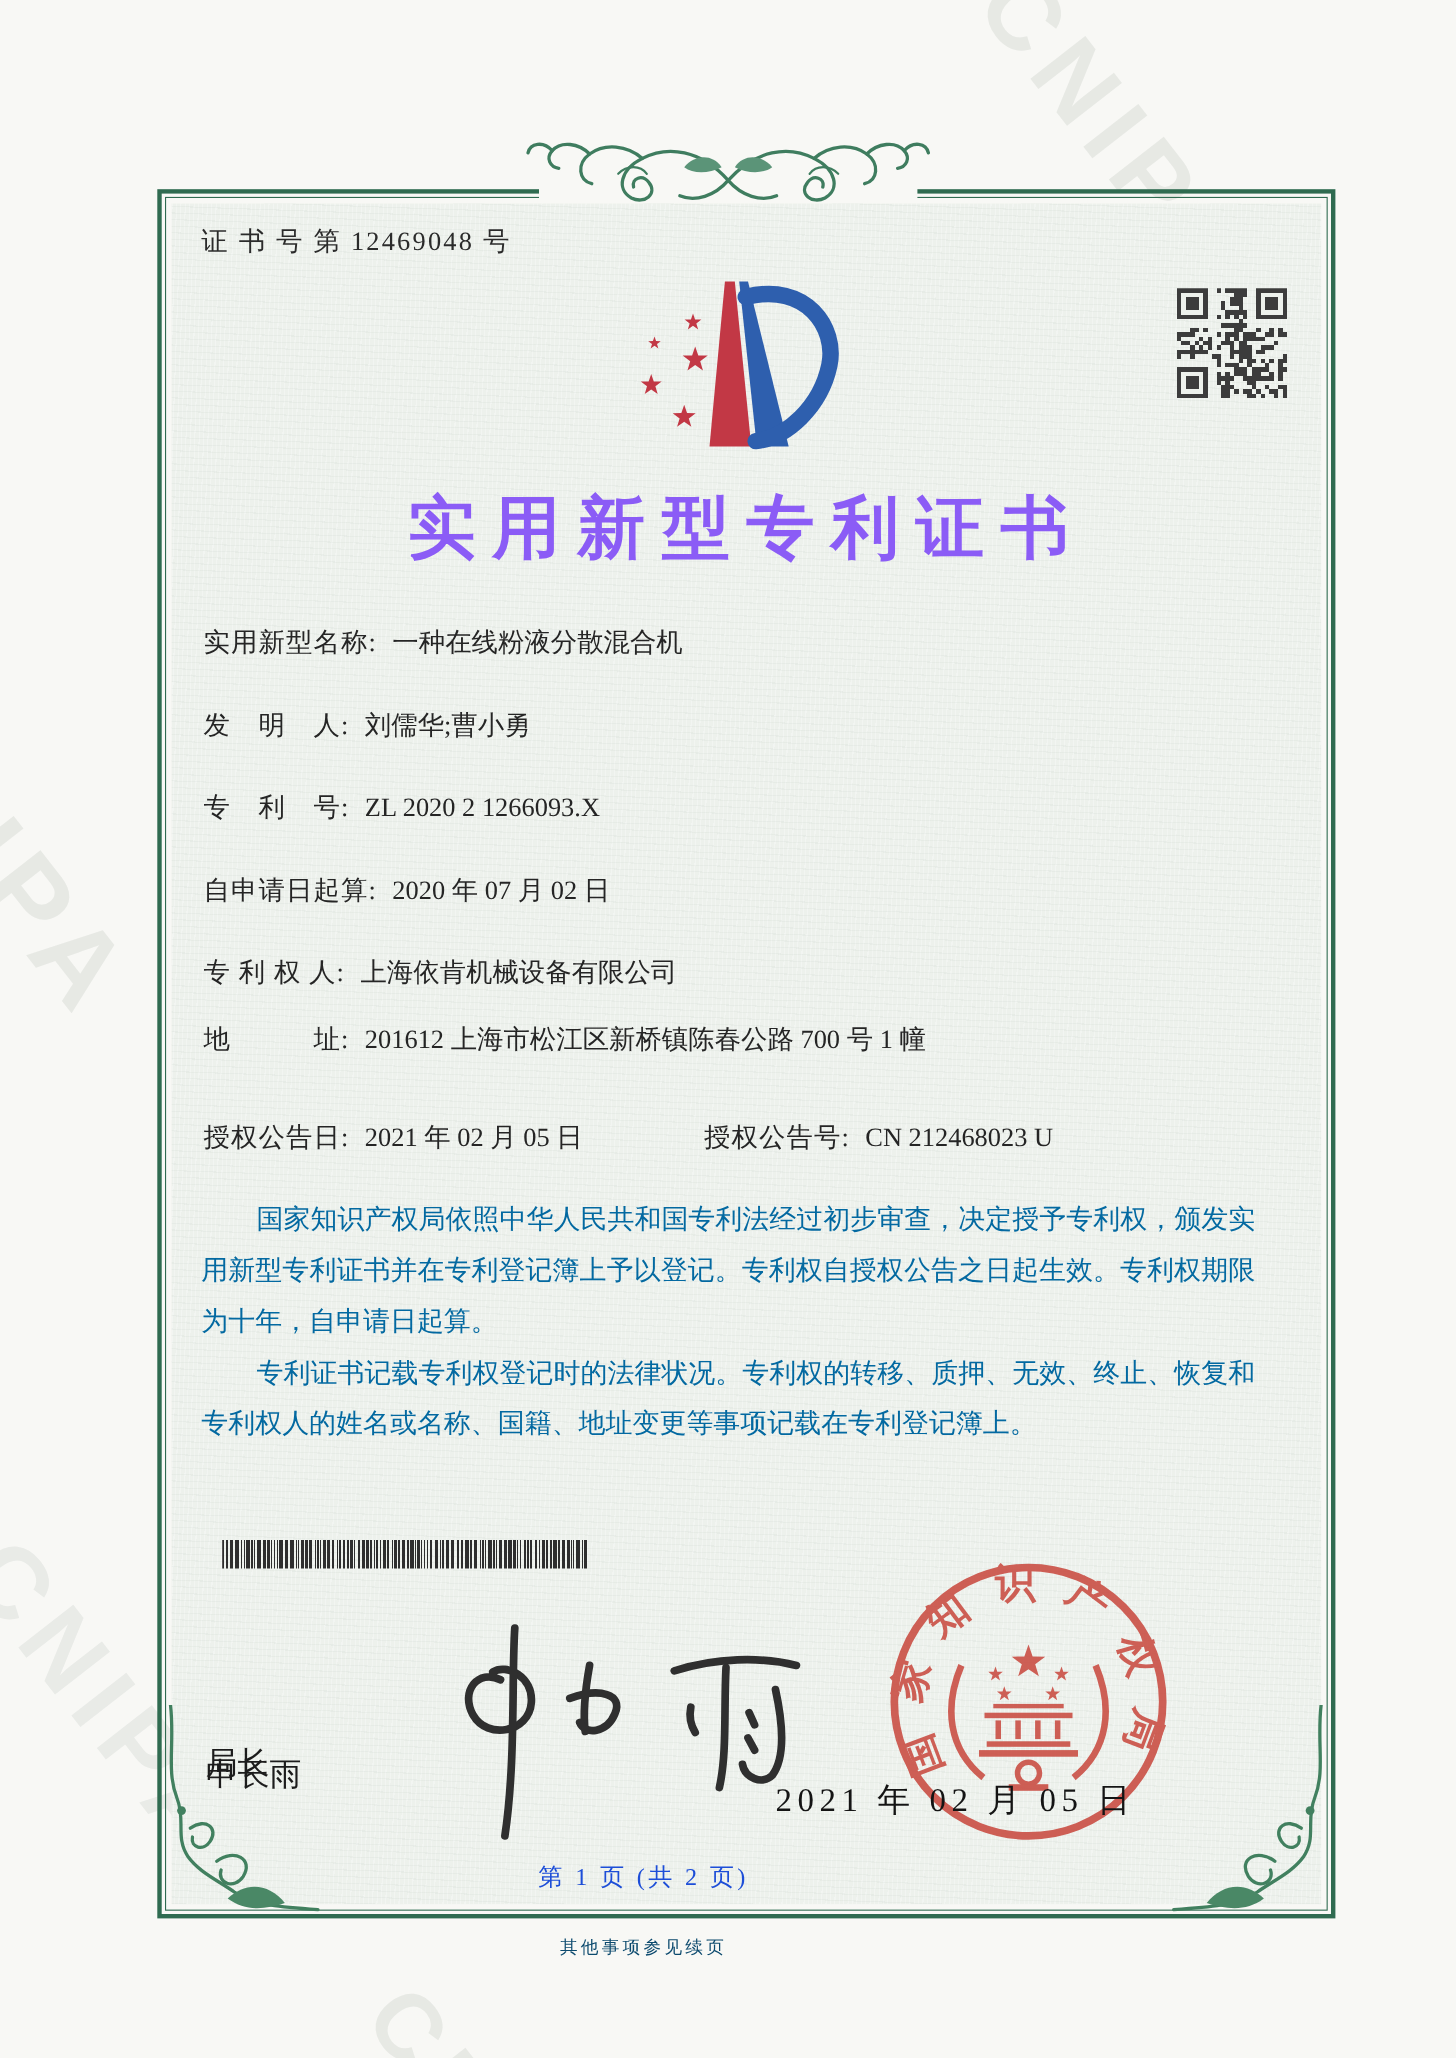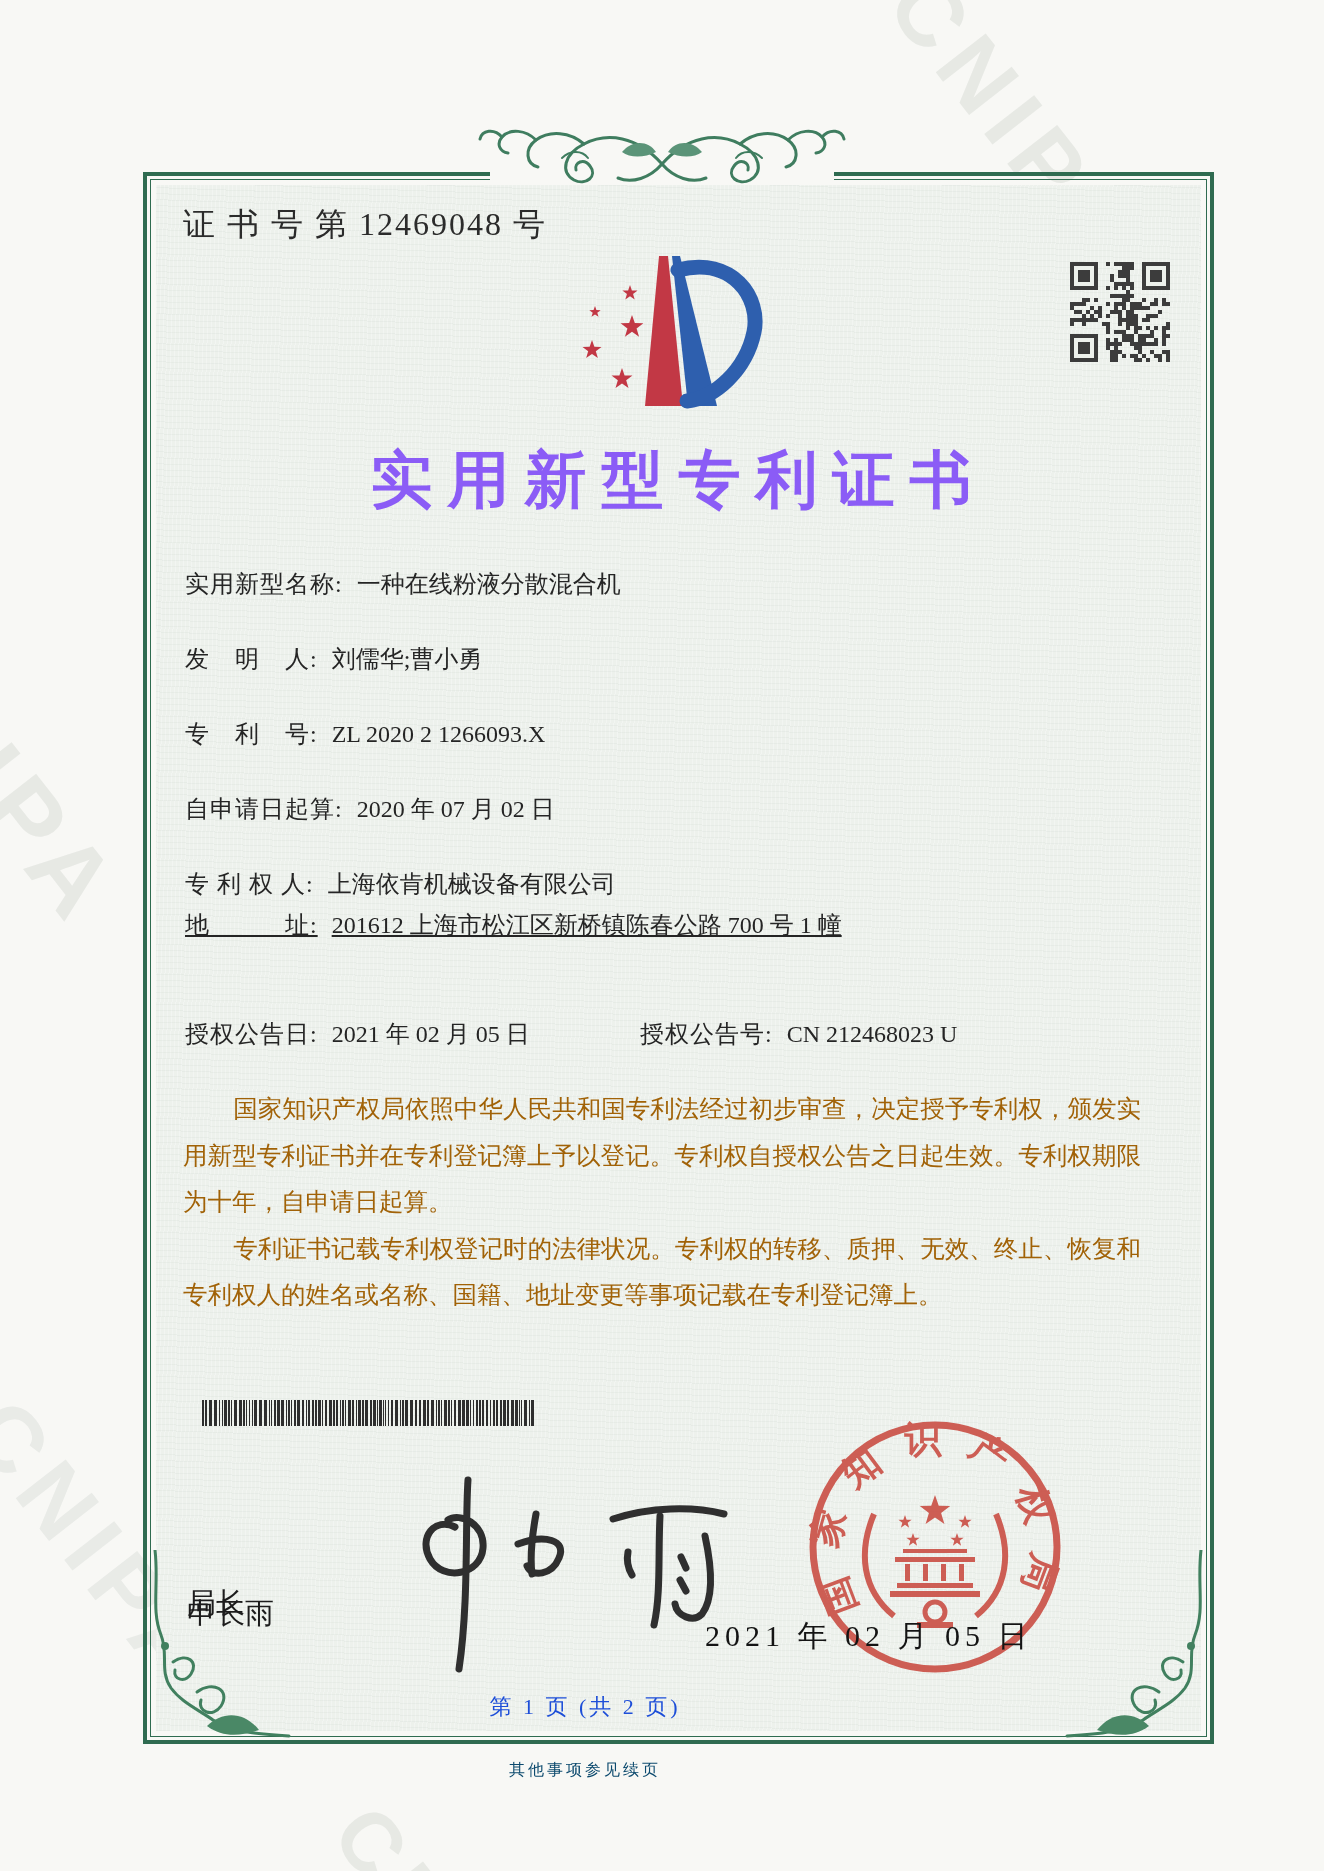--- a/index.html
+++ b/index.html
@@ -15,35 +15,35 @@
   
   .wm{position:absolute;font-family:"Liberation Sans","DejaVu Sans",sans-serif;font-weight:bold;
       color:rgba(140,158,146,0.16);letter-spacing:12px;transform:rotate(52deg);
       transform-origin:left top;white-space:nowrap;pointer-events:none;}
   .wm1{left:950px;top:-46px;font-size:92px;}
   .wm2{left:690px;top:440px;font-size:112px;color:rgba(140,158,146,0.13);}
   .wm3{left:-78px;top:590px;font-size:100px;}
   .wm4{left:30px;top:1380px;font-size:92px;color:rgba(140,158,146,0.14);}
   .wm5{left:390px;top:1788px;font-size:84px;}
   
-  .cert-no{position:absolute;left:183px;top:203px;font-size:32px;letter-spacing:2px;color:#2b2b2b;}
+  .cert-no{position:absolute;left:183px;top:203px;font-size:24px;letter-spacing:2px;color:#2b2b2b;}
   .logo{position:absolute;left:575px;top:248px;}
   .qr{position:absolute;left:1070px;top:262px;width:100px;height:100px;}
   .title{position:absolute;left:143px;top:438px;width:1071px;text-align:center;
          font-size:62px;font-weight:bold;letter-spacing:15px;color:#8b5cf6;}
   
   .row{position:absolute;left:185px;width:960px;font-size:24px;color:#252525;white-space:nowrap;}
   .row .lb{letter-spacing:1px;}
   .row .val{margin-left:14px;}
   .row .second{position:absolute;left:455px;top:0;}
   .r0{top:568px;} .r1{top:643px;} .r2{top:718px;} .r3{top:793px;}
-  .r4{top:868px;} .r5{top:909px;text-decoration:underline;} .r6{top:1018px;}
+  .r4{top:868px;} .r5{top:929px;} .r6{top:1018px;}
   
   .body-text{position:absolute;left:183px;top:1086px;width:958px;font-size:24.5px;
-             line-height:46.5px;text-align:justify;color:#a16207;}
+             line-height:46.5px;text-align:justify;color:#0369a1;}
   .body-text p{margin:0;text-indent:2.05em;}
   
   .barcode{position:absolute;left:202px;top:1400px;width:336px;height:26px;}
   
   .signer-title{position:absolute;left:187px;top:1538px;font-size:29px;color:#1c1c1c;
                 font-family:"Liberation Sans","DejaVu Sans",sans-serif;margin-top:46px;}
   .signer-name{position:absolute;left:187px;top:1594px;font-size:29px;color:#1c1c1c;
                font-family:Liberation Mono, monospace;}
   .signature{position:absolute;left:360px;top:1462px;}
   

